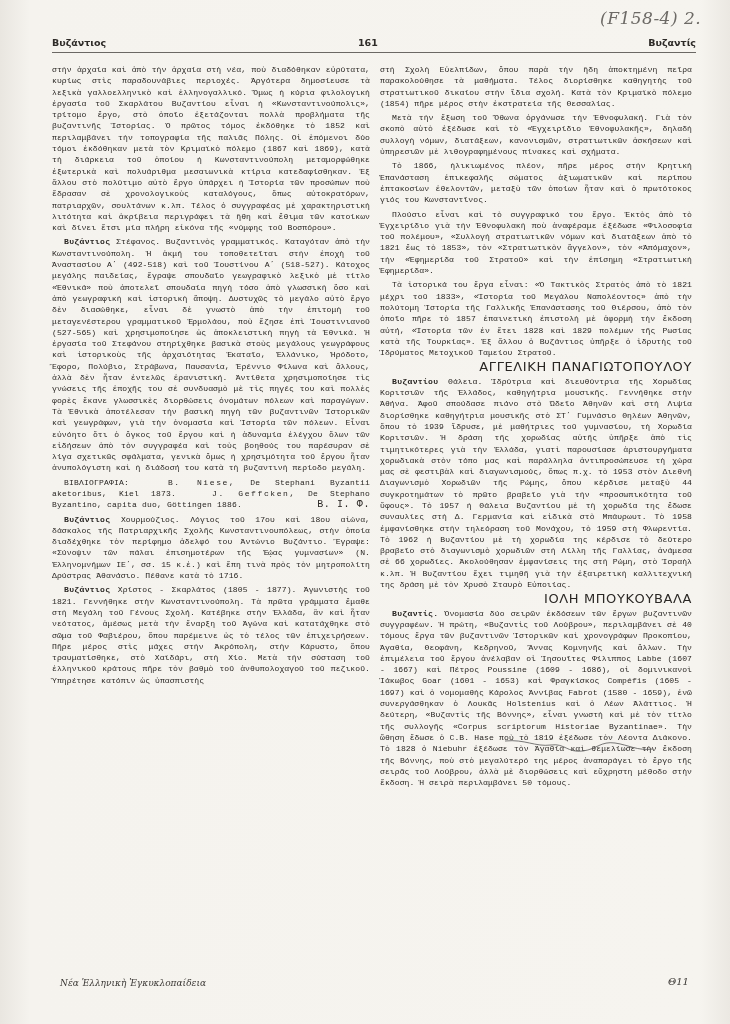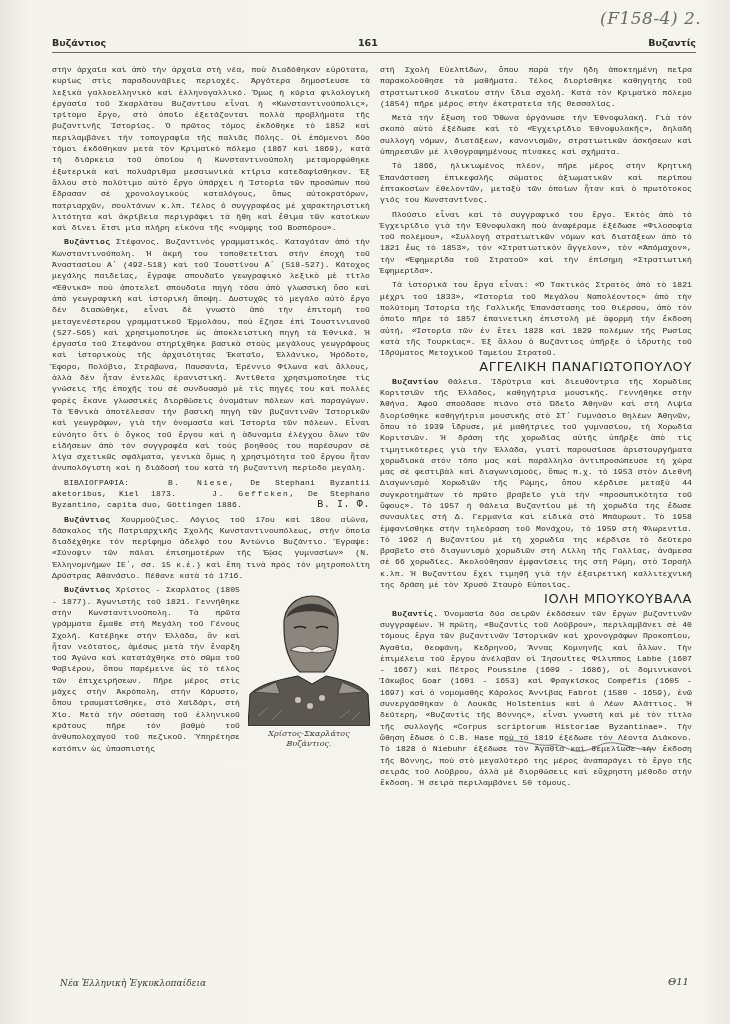--- a/index.html
+++ b/index.html
@@ -91,35 +91,20 @@
       <span class="spaced">J. Geffcken,</span>
       <span>De Stephano Byzantino, capita duo, Göttingen 1886.</span>
       <span class="sig-inline">Β. Ι. Φ.</span>
     </p>
 
     <p class="ind">
       <span class="head">Βυζάντιος</span>
       <span>Χουρμούζιος. Λόγιος τοῦ 17ου καὶ 18ου αἰώνα, δάσκαλος τῆς Πατριαρχικῆς Σχολῆς Κωνσταντινουπόλεως, στὴν ὁποία διαδέχθηκε τὸν περίφημο ἀδελφό του Ἀντώνιο Βυζάντιο. Ἔγραψε: «Σύνοψιν τῶν πάλαι ἐπισημοτέρων τῆς Ἑῴας γυμνασίων» (Ν. Ἑλληνομνήμων ΙΕ΄, σσ. 15 κ.ἑ.) καὶ ἔπη τινὰ πρὸς τὸν μητροπολίτη Δρύστρας Ἀθανάσιο. Πέθανε κατὰ τὸ 1716.</span>
     </p>
 
-    <div class="figure fig2">
-      <svg width="122" height="138" viewBox="0 0 122 138">
-        <path d="M36 40 C34 16 52 8 64 8 C80 8 92 20 90 44 C90 64 84 76 76 84 L52 84 C42 76 36 60 36 40 Z" fill="#8a857d" stroke="#2f2c29" stroke-width="1.2"></path>
-        <path d="M38 30 C44 12 80 10 88 30 C80 22 48 20 38 30 Z" fill="#3d3a36"></path>
-        <path d="M46 40 c4 -2 8 -2 12 0 M68 40 c4 -2 8 -2 12 0" stroke="#1f1d1b" stroke-width="1.4" fill="none"></path>
-        <path d="M42 62 C50 56 58 58 64 62 C70 58 78 56 86 62 C78 64 70 66 64 64 C58 66 50 64 42 62 Z" fill="#e8e4dc" stroke="#333" stroke-width="0.8"></path>
-        <path d="M0 138 L2 106 C12 96 30 92 50 88 L64 96 L78 88 C96 92 112 96 120 106 L122 138 Z" fill="#5a5650" stroke="#222" stroke-width="1"></path>
-        <path d="M6 104 l22 -10 l4 12 z M116 104 l-22 -10 l-4 12 z" fill="#9a958c" stroke="#333" stroke-width="0.7"></path>
-        <circle cx="50" cy="112" r="3" fill="#c9c3b8"></circle>
-          <circle cx="62" cy="118" r="3" fill="#c9c3b8"></circle>
-          <circle cx="74" cy="110" r="3" fill="#c9c3b8"></circle>
-        <path d="M10 128 l10 -8 M24 132 l10 -10 M92 130 l10 -8 M104 132 l8 -8" stroke="#8c877f" stroke-width="0.8"></path>
-      </svg>
-      <div class="caption">Χρίστος-Σκαρλάτος Βυζάντιος.</div>
-    </div>
 
     <p class="ind">
       <span class="head">Βυζάντιος</span>
       <span>Χρίστος - Σκαρλάτος (1805 - 1877). Ἀγωνιστὴς τοῦ 1821. Γεννήθηκε στὴν Κωνσταντινούπολη. Τὰ πρῶτα γράμματα ἔμαθε στὴ Μεγάλη τοῦ Γένους Σχολή. Κατέβηκε στὴν Ἑλλάδα, ἂν καὶ ἦταν νεότατος, ἀμέσως μετὰ τὴν ἔναρξη τοῦ Ἀγώνα καὶ κατατάχθηκε στὸ σῶμα τοῦ Φαβιέρου, ὅπου παρέμεινε ὡς τὸ τέλος τῶν ἐπιχειρήσεων. Πῆρε μέρος στὶς μάχες στὴν Ἀκρόπολη, στὴν Κάρυστο, ὅπου τραυματίσθηκε, στὸ Χαϊδάρι, στὴ Χίο. Μετὰ τὴν σύσταση τοῦ ἑλληνικοῦ κράτους πῆρε τὸν βαθμὸ τοῦ ἀνθυπολοχαγοῦ τοῦ πεζικοῦ. Ὑπηρέτησε κατόπιν ὡς ὑπασπιστὴς</span>
     </p>
   </div>
 
   <div class="col col-right">
     <p>στὴ Σχολὴ Εὐελπίδων, ὅπου παρὰ τὴν ἤδη ἀποκτημένη πεῖρα παρακολούθησε τὰ μαθήματα. Τέλος διορίσθηκε καθηγητὴς τοῦ στρατιωτικοῦ δικαίου στὴν ἴδια σχολή. Κατὰ τὸν Κριμαϊκὸ πόλεμο (1854) πῆρε μέρος στὴν ἐκστρατεία τῆς Θεσσαλίας.</p>
     <p class="ind">Μετὰ τὴν ἔξωση τοῦ Ὄθωνα ὀργάνωσε τὴν Ἐθνοφυλακή. Γιὰ τὸν σκοπὸ αὐτὸ ἐξέδωσε καὶ τὸ «Ἐγχειρίδιο Ἐθνοφυλακῆς», δηλαδὴ συλλογὴ νόμων, διατάξεων, κανονισμῶν, στρατιωτικῶν ἀσκήσεων καὶ ὑπηρεσιῶν μὲ λιθογραφημένους πίνακες καὶ σχήματα.</p>

